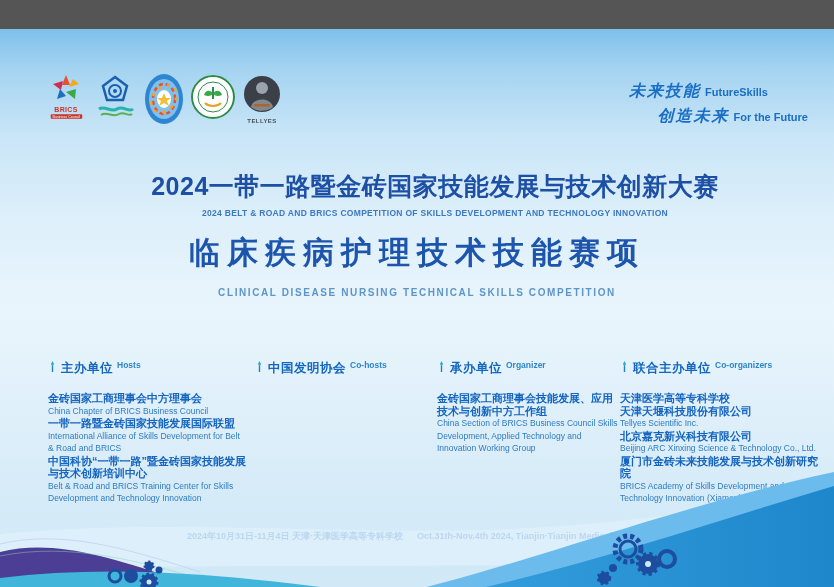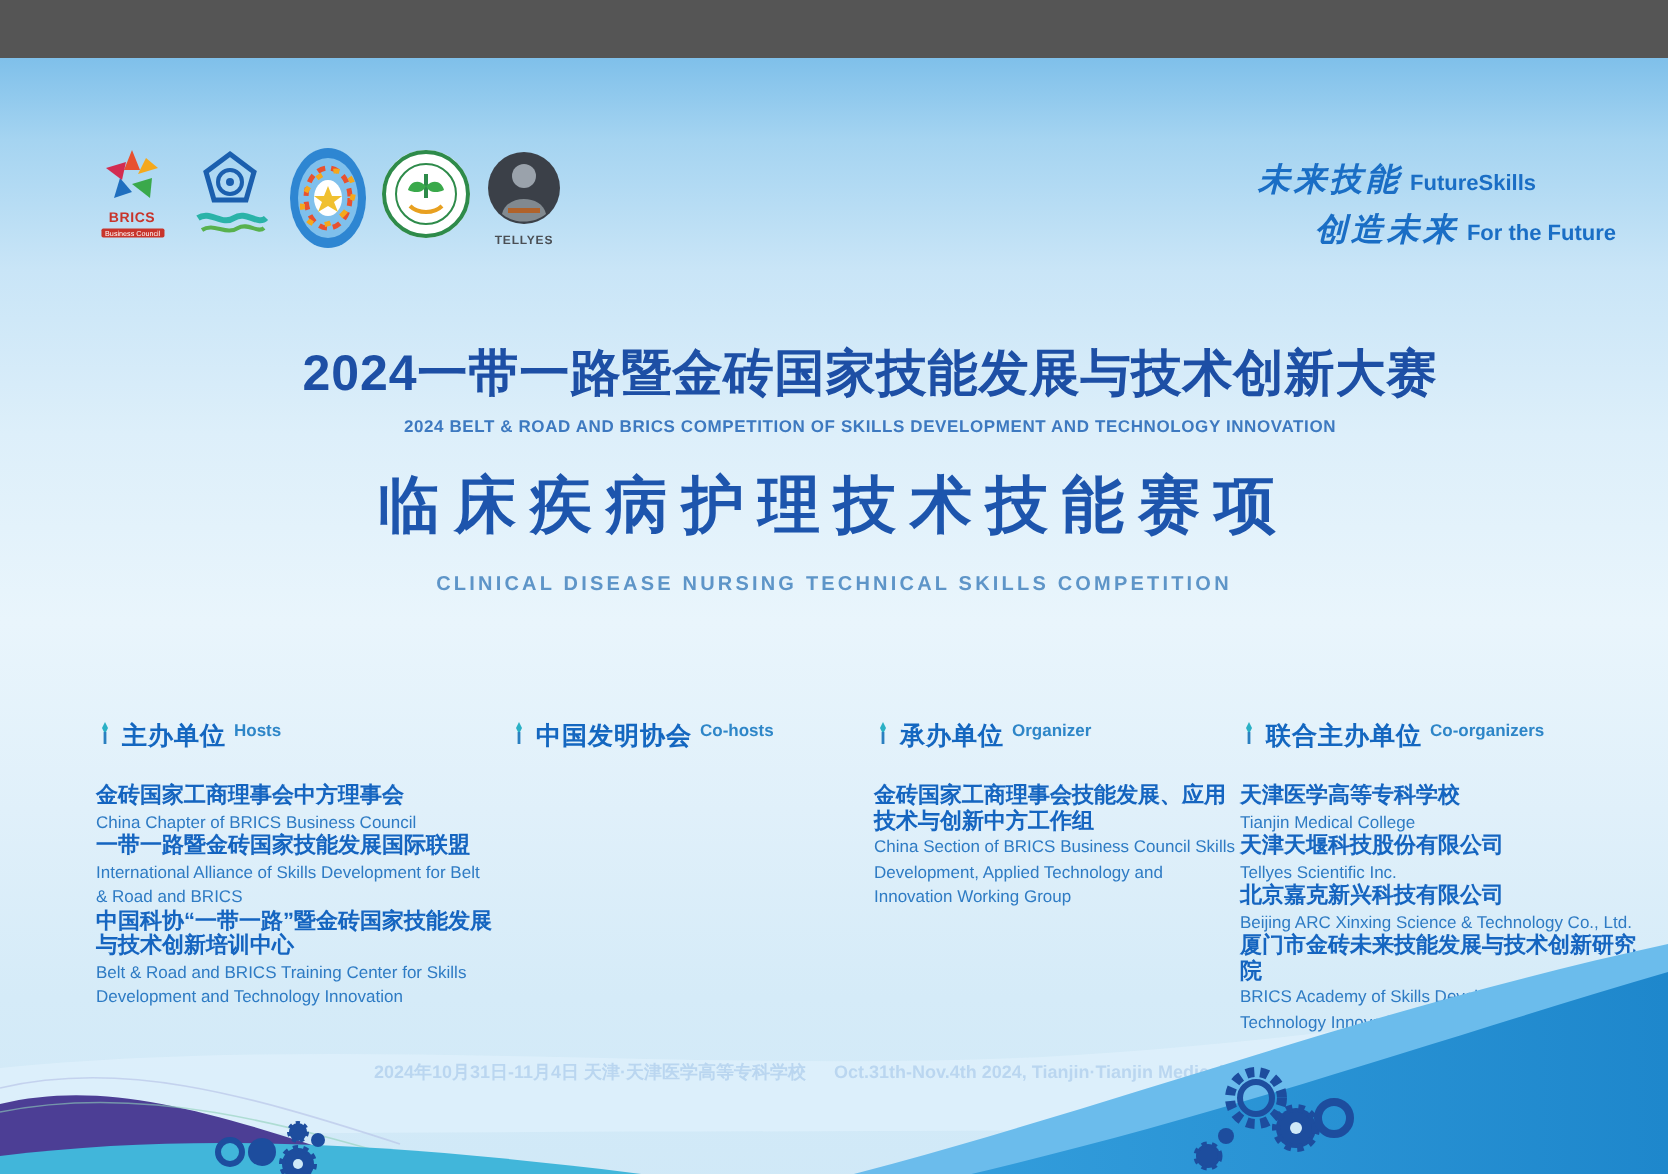--- a/index.html
+++ b/index.html
@@ -166,21 +166,20 @@
     <div class="col-head">
       <svg class="col-icon" width="9" height="11" viewBox="0 0 9 11">
           <path d="M4.5,0 L6,3 L4.5,6 L3,3 Z" fill="#2ab0c5"></path>
           <rect x="3.8" y="5" width="1.4" height="6" fill="#2a7fc0"></rect>
         </svg>
       <span class="col-title-cn">联合主办单位</span>
       <span class="col-title-en">Co-organizers</span>
     </div>
     <div class="orgs">
       <p class="cn">天津医学高等专科学校</p>
-      <p class="en">Tianjin Medical College</p>
       <p class="cn">天津天堰科技股份有限公司</p>
       <p class="en">Tellyes Scientific Inc.</p>
       <p class="cn">北京嘉克新兴科技有限公司</p>
       <p class="en">Beijing ARC Xinxing Science &amp; Technology Co., Ltd.</p>
       <p class="cn">厦门市金砖未来技能发展与技术创新研究院</p>
       <p class="en">BRICS Academy of Skills Development and Technology Innovation (Xiamen)</p>
     </div>
   </div>
 
   <div class="footer-date">

